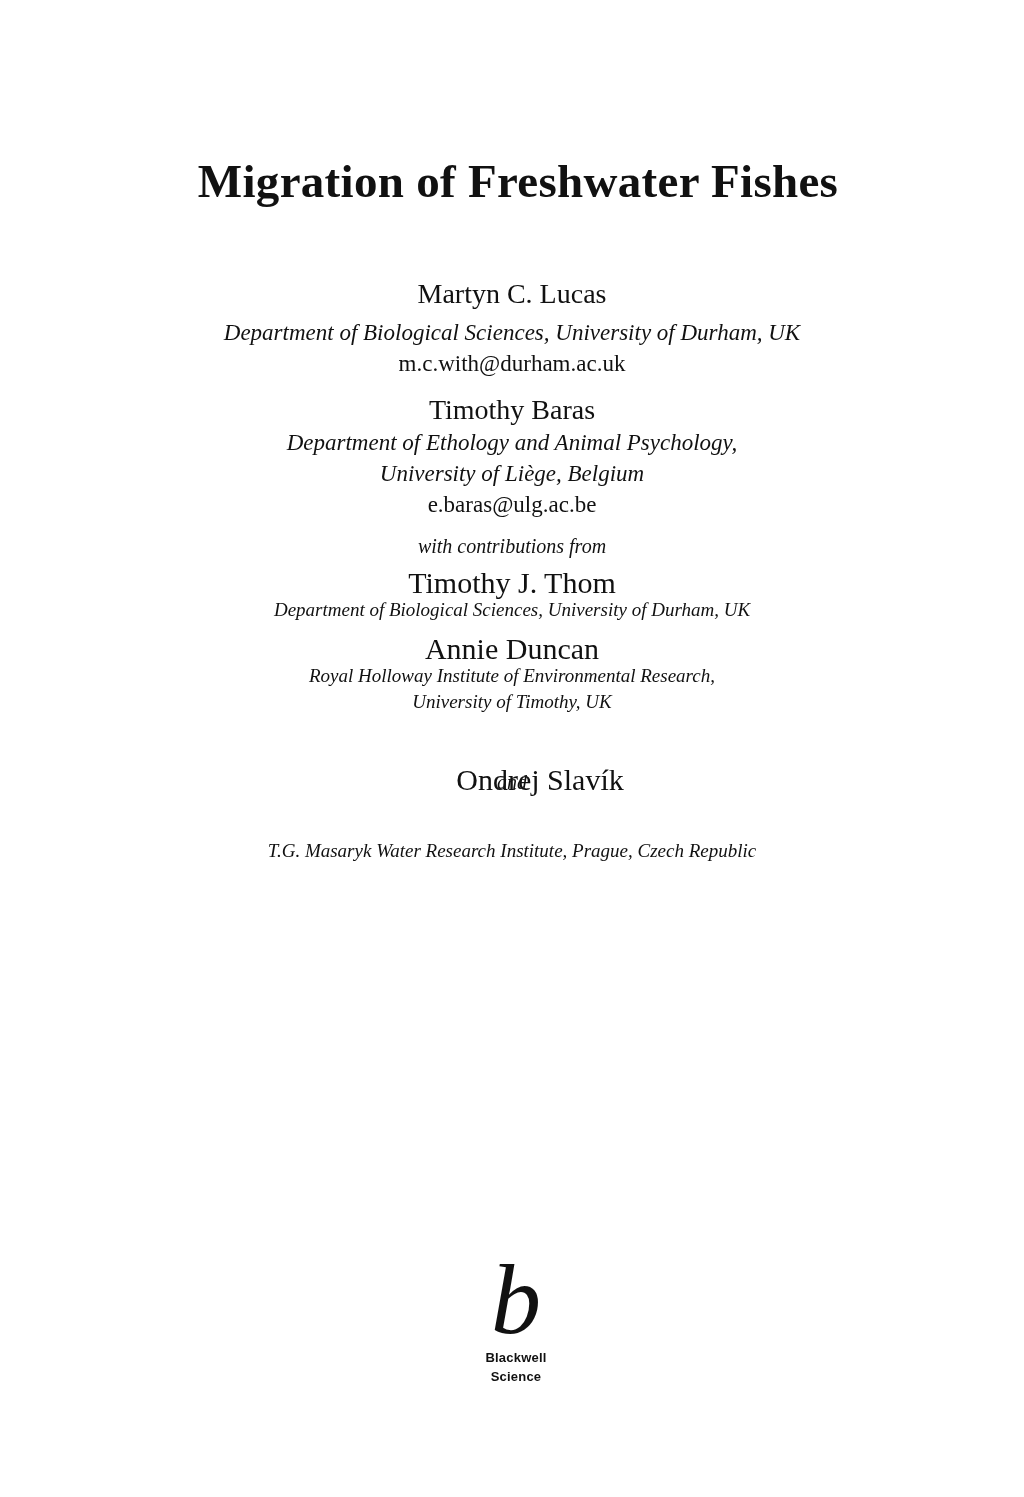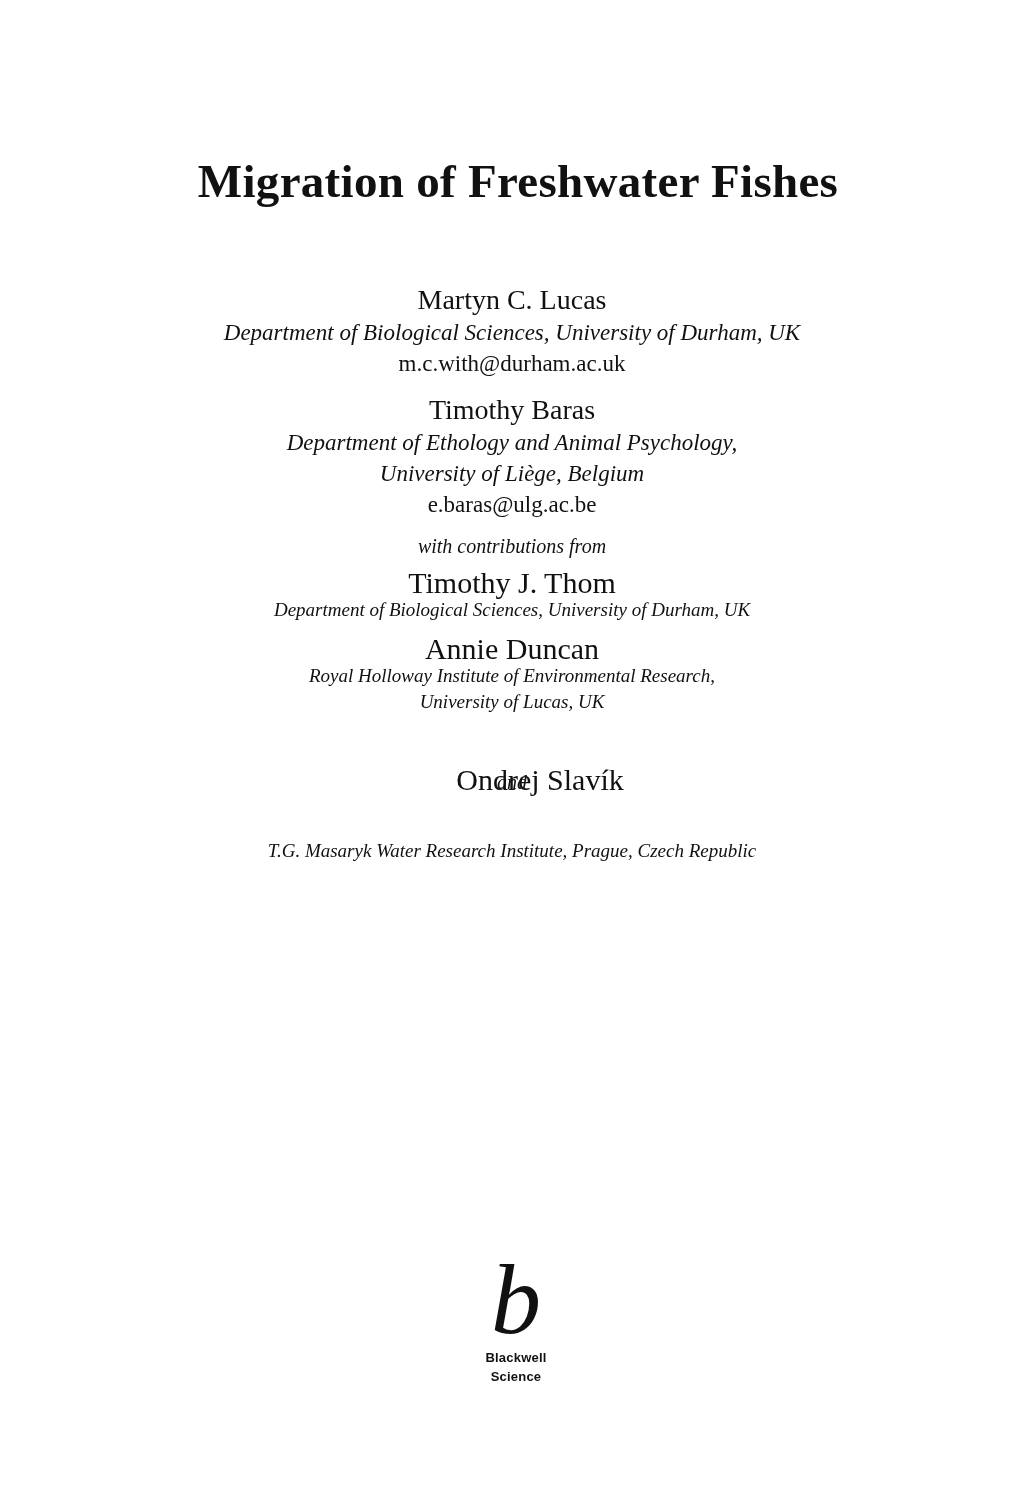--- a/index.html
+++ b/index.html
@@ -16,21 +16,21 @@
     .logo-b { top: 1250px; font-size: 100px; font-style: italic; line-height: 100px; left: 4px; }
     .logo-text { font-family: "Liberation Sans", "DejaVu Sans", sans-serif; font-weight: bold;
       font-size: 13px; line-height: 20px; letter-spacing: 0.2px; left: 4px; }
   </style>
 </head>
 <body>
 
 <h1 class="abs title">Migration of Freshwater Fishes</h1>
 
 <div>
-  <div class="abs author-main" style="top:284px;">Martyn C. Lucas</div>
+  <div class="abs author-main" style="top:278px;">Martyn C. Lucas</div>
   <div class="abs aff-main" style="top:318px;">Department of Biological Sciences, University of Durham, UK</div>
   <div class="abs email" style="top:349px;">m.c.with@durham.ac.uk</div>
 </div>
 
 <div>
   <div class="abs author-main" style="top:394px;">Timothy Baras</div>
   <div class="abs aff-main" style="top:428px;">Department of Ethology and Animal Psychology,</div>
   <div class="abs aff-main" style="top:459px;">University of Liège, Belgium</div>
   <div class="abs email" style="top:490px;">e.baras@ulg.ac.be</div>
 </div>
@@ -38,21 +38,21 @@
 <div class="abs small-note" style="top:534px;">with contributions from</div>
 
 <div>
   <div class="abs author-contrib" style="top:569px;">Timothy J. Thom</div>
   <div class="abs aff-contrib" style="top:597px;">Department of Biological Sciences, University of Durham, UK</div>
 </div>
 
 <div>
   <div class="abs author-contrib" style="top:635px;">Annie Duncan</div>
   <div class="abs aff-contrib" style="top:663px;">Royal Holloway Institute of Environmental Research,</div>
-  <div class="abs aff-contrib" style="top:689px;">University of Lucas, UK</div>
+  <div class="abs aff-contrib" style="top:689px;">University of Timothy, UK</div>
 </div>
 
 <div class="abs small-note" style="top:730px;margin-top:40px;">and</div>
 
 <div>
   <div class="abs author-contrib" style="top:766px;padding-left:28px;">Ondrej Slavík</div>
   <div class="abs aff-contrib" style="top:794px;margin-top:44px;">T.G. Masaryk Water Research Institute, Prague, Czech Republic</div>
 </div>
 
 <div>

